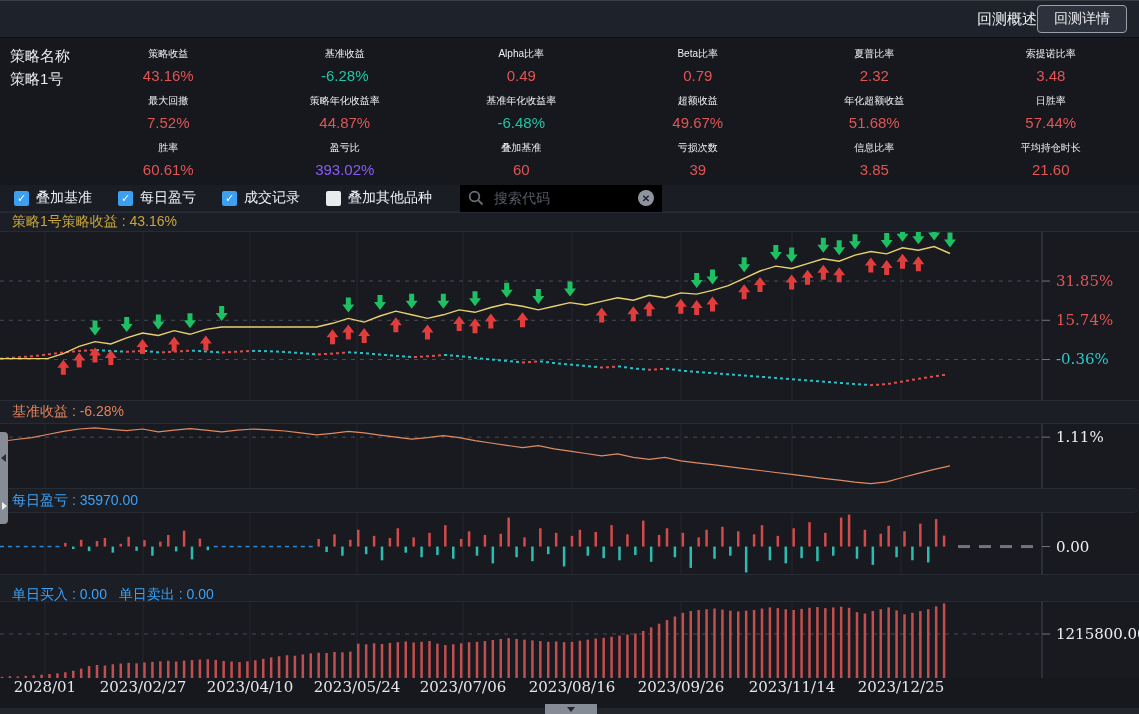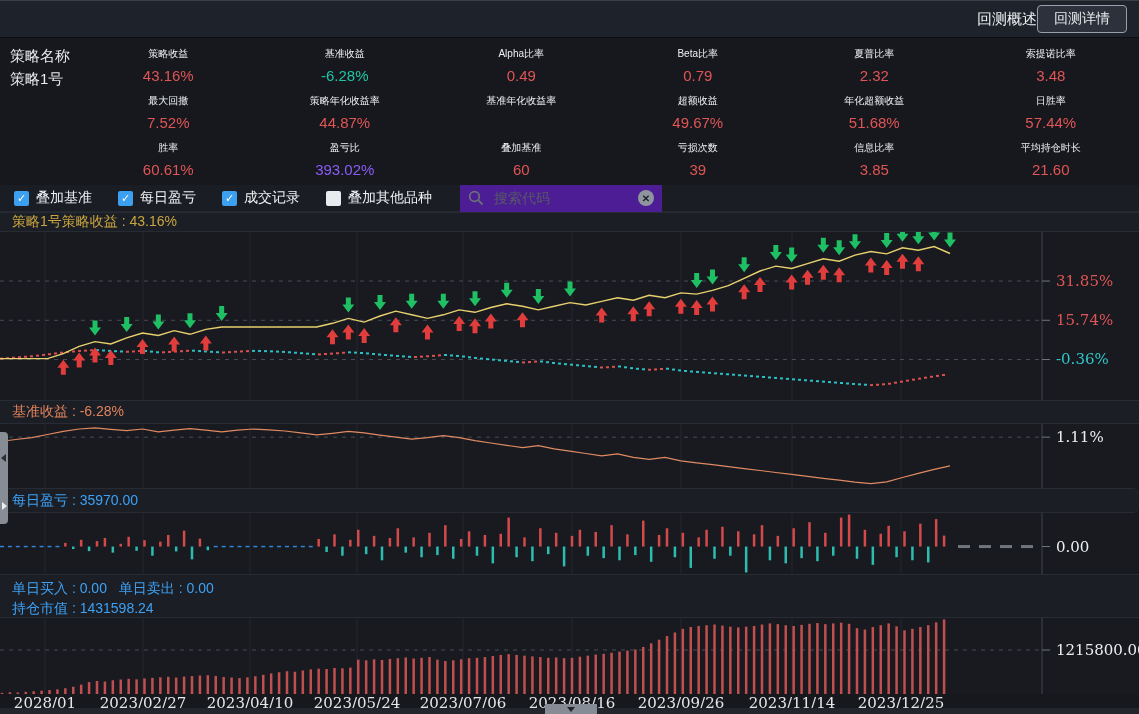--- a/index.html
+++ b/index.html
@@ -19,32 +19,32 @@
   .stat .lb{font-size:10px;color:#eef0f3;line-height:20px;white-space:nowrap;}
   .stat .vl{font-size:15px;line-height:20px;margin-top:2px;}
   
   .toolbar{height:27px;background:#1a1d23;display:flex;align-items:center;padding-left:14px;
        box-sizing:border-box;border-bottom:1px solid #24272e;}
   .cbrow{display:flex;align-items:center;}
   .cbitem{display:flex;align-items:center;margin-right:26px;cursor:pointer;}
   .cbbox{width:15px;height:15px;border-radius:2px;display:inline-flex;align-items:center;justify-content:center;
        font-size:11px;color:#fff;background:#e9ebee;}
   .cblabel{font-size:14px;margin-left:7px;color:#eef0f3;}
-  .search{width:202px;height:27px;background:#4c1d95;display:flex;align-items:center;
+  .search{width:202px;height:27px;background:#000000;display:flex;align-items:center;
        padding:0 8px;box-sizing:border-box;margin-left:2px;}
   .search input{flex:1;background:transparent;border:none;outline:none;color:#c8ccd2;
        font-size:14px;font-family:inherit;min-width:0;margin-left:8px;}
   .search input::placeholder{color:#565b64;}
   .clear{width:16px;height:16px;border-radius:50%;background:#8f959f;color:#1d2026;font-size:10px;
        font-weight:bold;display:inline-flex;align-items:center;justify-content:center;cursor:pointer;}
   
   .ptitle{background:#1b1e25;border-top:1px solid #272b33;border-bottom:1px solid #272b33;
        box-sizing:border-box;display:flex;align-items:center;padding-left:12px;font-size:14px;}
   .t1{height:20px;} .t2{height:24px;} .t3{height:25px;border-radius:6px;}
-  .t4{height:44px;display:block;padding-top:3px;line-height:20px;}
+  .t4{height:28px;display:block;padding-top:9px;line-height:20px;}
   .plot{position:relative;background:#181a20;}
   .plot svg{position:absolute;left:0;top:0;}
   
   .xaxis{position:relative;height:20px;background:#16181d;font-family:"DejaVu Serif",serif;}
   .xaxis span{position:absolute;top:0;font-size:15px;color:#e4e7ea;transform:translateX(-50%);white-space:nowrap;}
   
   .lhandle{position:absolute;left:0;top:432px;width:8px;height:92px;background:#878c95;
        border-radius:0 4px 4px 0;z-index:6;cursor:ew-resize;}
   .triL{position:absolute;left:1px;top:22px;width:0;height:0;border-top:4px solid transparent;
        border-bottom:4px solid transparent;border-right:5px solid #2b2e34;}
@@ -99,20 +99,21 @@
       <div class="stat" style="grid-area: 2 / 2;">
         <div class="lb">最大回撤</div>
         <div class="vl" style="color: rgb(224, 85, 85);">7.52%</div>
       </div>
       <div class="stat" style="grid-area: 2 / 3;">
         <div class="lb">策略年化收益率</div>
         <div class="vl" style="color: rgb(224, 85, 85);">44.87%</div>
       </div>
       <div class="stat" style="grid-area: 2 / 4;">
         <div class="lb">基准年化收益率</div>
+        <div class="vl" style="color: rgb(30, 197, 165);">-6.48%</div>
       </div>
       <div class="stat" style="grid-area: 2 / 5;">
         <div class="lb">超额收益</div>
         <div class="vl" style="color: rgb(224, 85, 85);">49.67%</div>
       </div>
       <div class="stat" style="grid-area: 2 / 6;">
         <div class="lb">年化超额收益</div>
         <div class="vl" style="color: rgb(224, 85, 85);">51.68%</div>
       </div>
       <div class="stat" style="grid-area: 2 / 7;">

